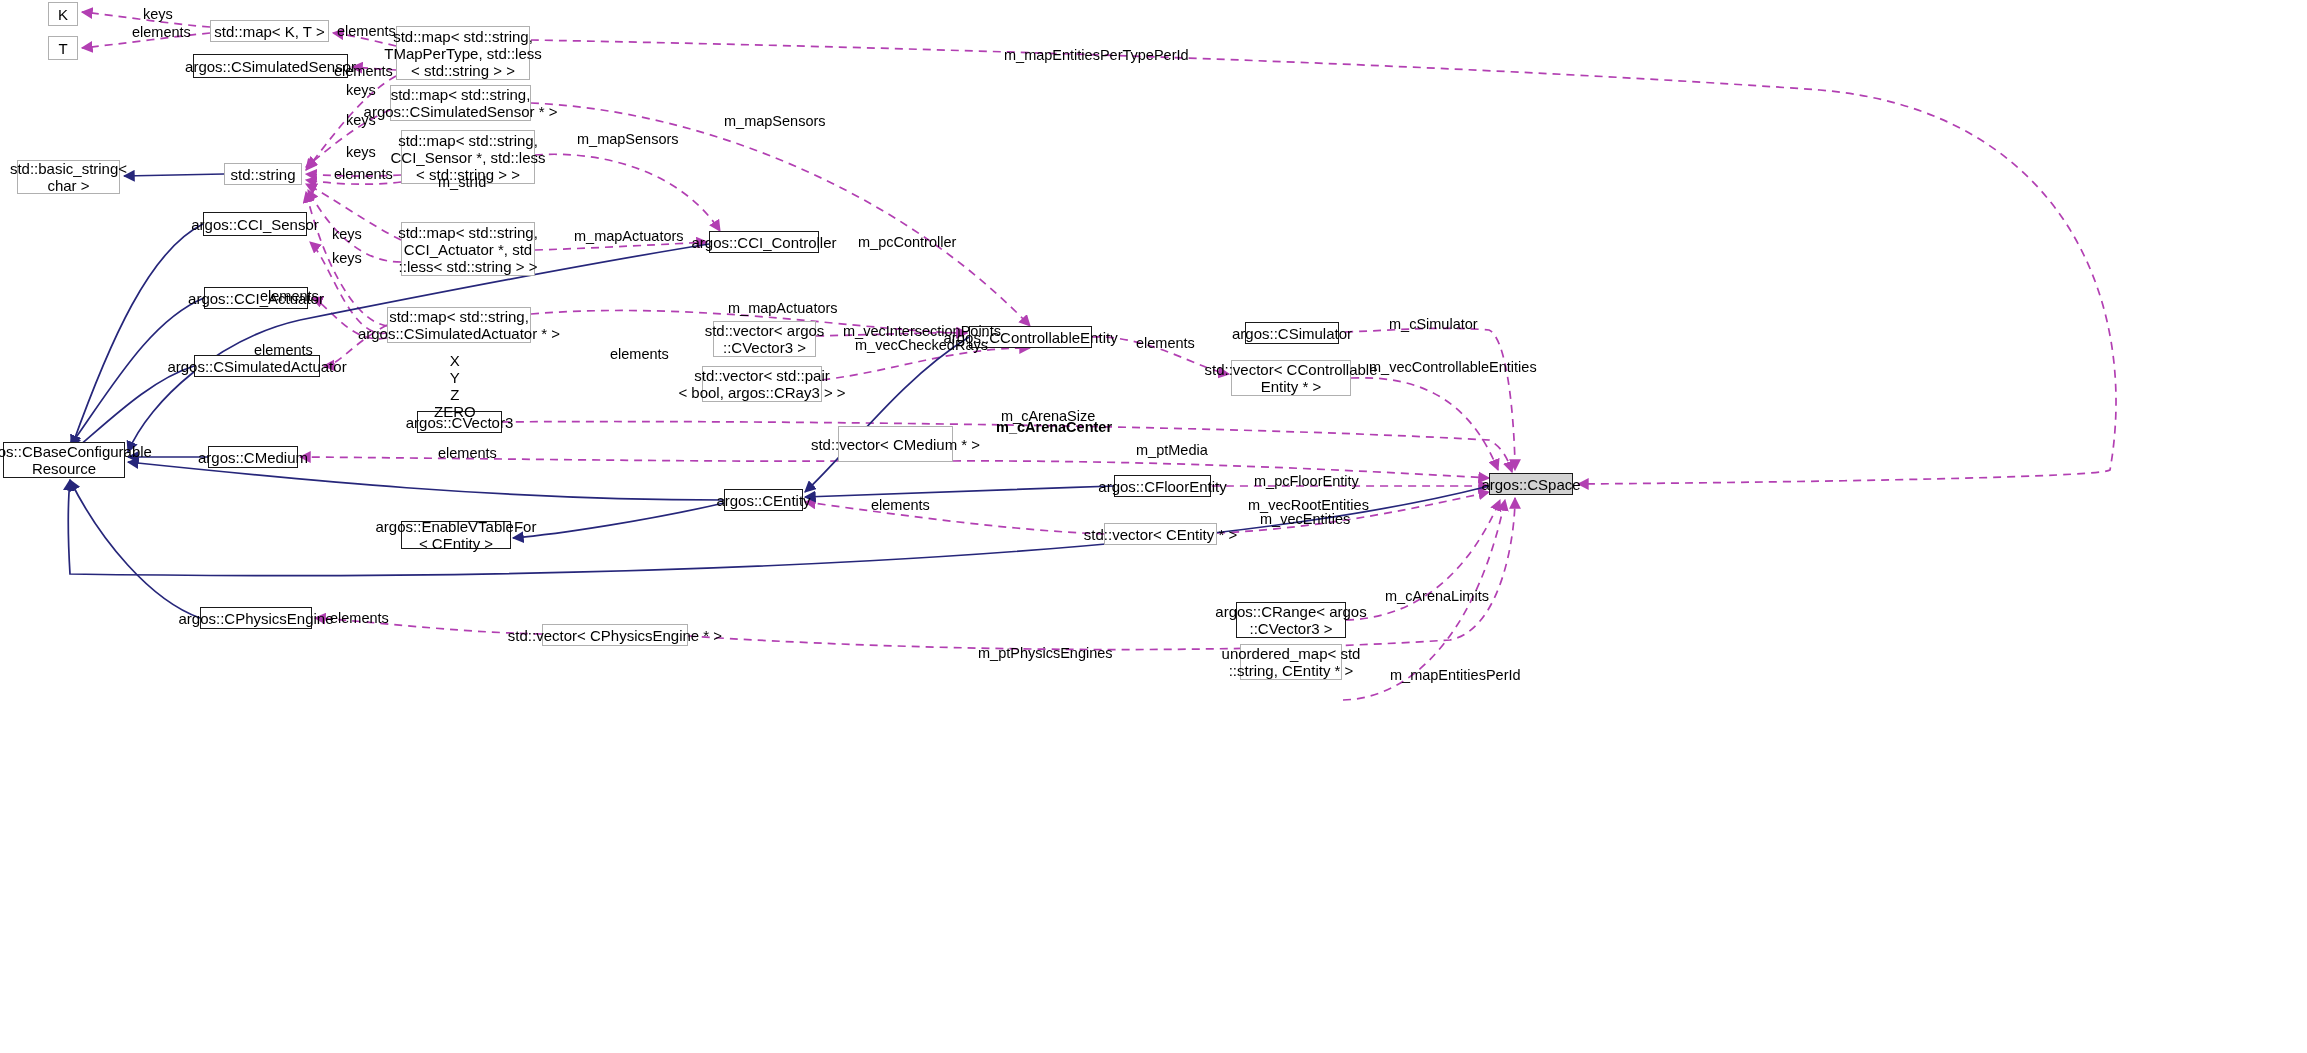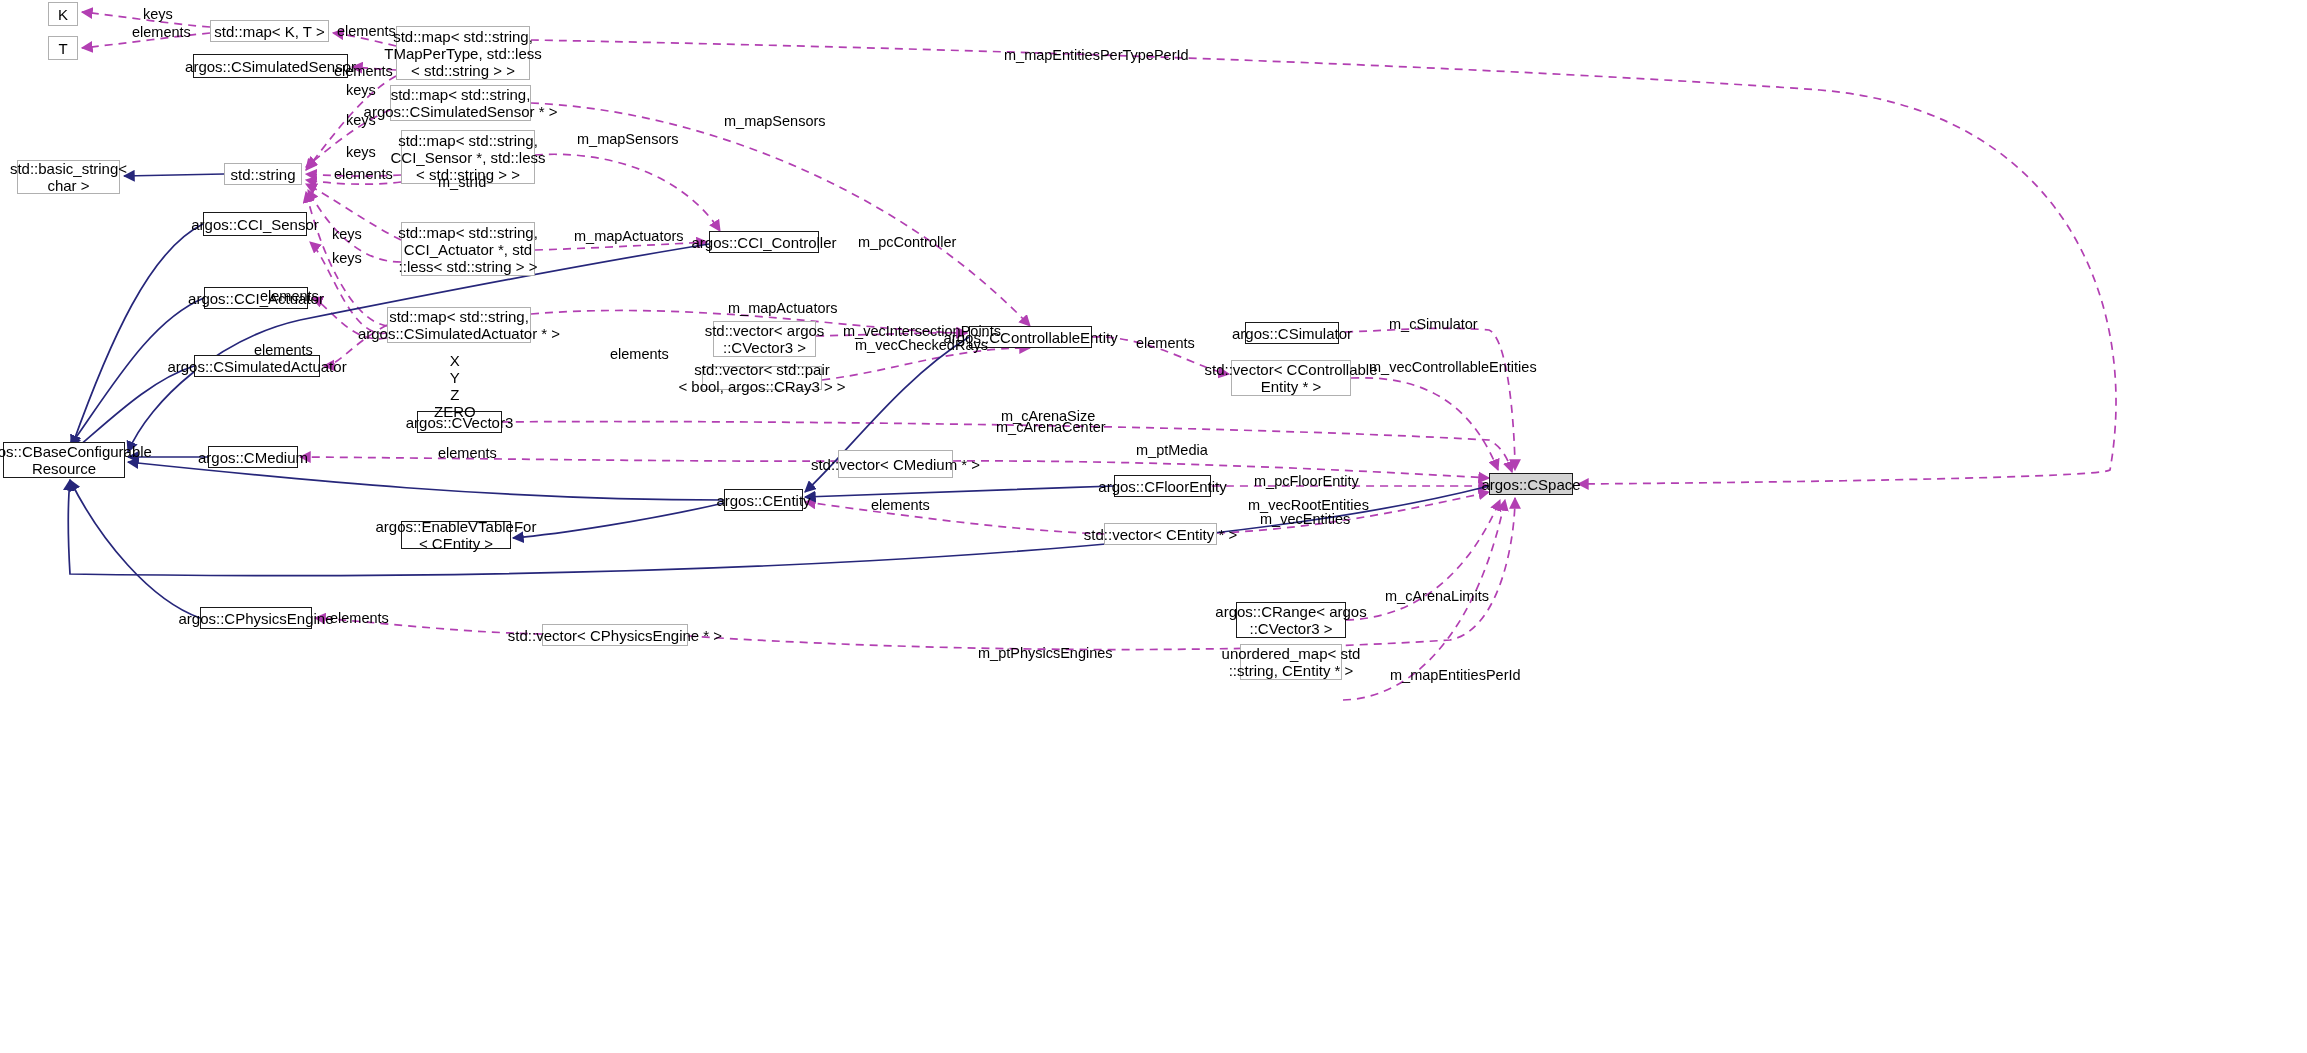--- a/index.html
+++ b/index.html
@@ -167,29 +167,29 @@
 ::less&lt; std::string &gt; &gt;</div>
       <div class="node bold" style="left: 709px; top: 231px; width: 110px; height: 22px;">argos::CCI_Controller</div>
       <div class="node bold" style="left: 204px; top: 287px; width: 104px; height: 22px;">argos::CCI_Actuator</div>
       <div class="node plain" style="left: 387px; top: 307px; width: 144px; height: 36px;">std::map&lt; std::string,
 argos::CSimulatedActuator * &gt;</div>
       <div class="node plain" style="left: 713px; top: 321px; width: 103px; height: 36px;">std::vector&lt; argos
 ::CVector3 &gt;</div>
       <div class="node bold" style="left: 969px; top: 326px; width: 123px; height: 22px;">argos::CControllableEntity</div>
       <div class="node bold" style="left: 1245px; top: 322px; width: 94px; height: 22px;">argos::CSimulator</div>
       <div class="node bold" style="left: 194px; top: 355px; width: 126px; height: 22px;">argos::CSimulatedActuator</div>
-      <div class="node plain" style="left: 702px; top: 366px; width: 120px; height: 24px;">std::vector&lt; std::pair
+      <div class="node plain" style="left: 702px; top: 366px; width: 120px; height: 36px;">std::vector&lt; std::pair
 &lt; bool, argos::CRay3 &gt; &gt;</div>
       <div class="node plain" style="left: 1231px; top: 360px; width: 120px; height: 36px;">std::vector&lt; CControllable
 Entity * &gt;</div>
       <div class="node bold" style="left: 417px; top: 411px; width: 85px; height: 22px;">argos::CVector3</div>
       <div class="node bold" style="left: 3px; top: 442px; width: 122px; height: 36px;">argos::CBaseConfigurable
 Resource</div>
       <div class="node bold" style="left: 208px; top: 446px; width: 90px; height: 22px;">argos::CMedium</div>
-      <div class="node plain" style="left: 838px; top: 450px; width: 115px; height: 28px;">std::vector&lt; CMedium * &gt;</div>
+      <div class="node plain" style="left: 838px; top: 426px; width: 115px; height: 36px;">std::vector&lt; CMedium * &gt;</div>
       <div class="node current" style="left: 1489px; top: 473px; width: 84px; height: 22px;">argos::CSpace</div>
       <div class="node bold" style="left: 724px; top: 489px; width: 79px; height: 22px;">argos::CEntity</div>
       <div class="node bold" style="left: 1114px; top: 475px; width: 97px; height: 22px;">argos::CFloorEntity</div>
       <div class="node bold" style="left: 401px; top: 521px; width: 110px; height: 28px;">argos::EnableVTableFor
 &lt; CEntity &gt;</div>
       <div class="node plain" style="left: 1104px; top: 523px; width: 113px; height: 22px;">std::vector&lt; CEntity * &gt;</div>
       <div class="node bold" style="left: 1236px; top: 602px; width: 110px; height: 36px;">argos::CRange&lt; argos
 ::CVector3 &gt;</div>
       <div class="node bold" style="left: 200px; top: 607px; width: 112px; height: 22px;">argos::CPhysicsEngine</div>
       <div class="node plain" style="left: 542px; top: 624px; width: 146px; height: 22px;">std::vector&lt; CPhysicsEngine * &gt;</div>
@@ -216,21 +216,21 @@
       <div class="edge-label" style="left: 260px; top: 288px;">elements</div>
       <div class="edge-label" style="left: 728px; top: 300px;">m_mapActuators</div>
       <div class="edge-label" style="left: 843px; top: 323px;">m_vecIntersectionPoints</div>
       <div class="edge-label" style="left: 1389px; top: 316px;">m_cSimulator</div>
       <div class="edge-label" style="left: 855px; top: 337px;">m_vecCheckedRays</div>
       <div class="edge-label" style="left: 254px; top: 342px;">elements</div>
       <div class="edge-label" style="left: 610px; top: 346px;">elements</div>
       <div class="edge-label" style="left: 1136px; top: 335px;">elements</div>
       <div class="edge-label" style="left: 1369px; top: 359px;">m_vecControllableEntities</div>
       <div class="edge-label" style="left: 1001px; top: 408px;">m_cArenaSize</div>
-      <div class="edge-label" style="left: 996px; top: 419px;">m_cArenaCenter</div>
+      <div class="edge-label" style="left: 996px; top: 419px; font-weight: bold;">m_cArenaCenter</div>
       <div class="edge-label" style="left: 438px; top: 445px;">elements</div>
       <div class="edge-label" style="left: 1136px; top: 442px;">m_ptMedia</div>
       <div class="edge-label" style="left: 1254px; top: 473px; text-align: right;">m_pcFloorEntity</div>
       <div class="edge-label" style="left: 1260px; top: 487px; margin-top: 24px;">m_vecEntities</div>
       <div class="edge-label" style="left: 1248px; top: 497px;">m_vecRootEntities</div>
       <div class="edge-label" style="left: 871px; top: 497px;">elements</div>
       <div class="edge-label" style="left: 1385px; top: 588px;">m_cArenaLimits</div>
       <div class="edge-label" style="left: 330px; top: 610px;">elements</div>
       <div class="edge-label" style="left: 978px; top: 645px;">m_ptPhysicsEngines</div>
       <div class="edge-label" style="left: 1390px; top: 667px; text-align: right;">m_mapEntitiesPerId</div>

